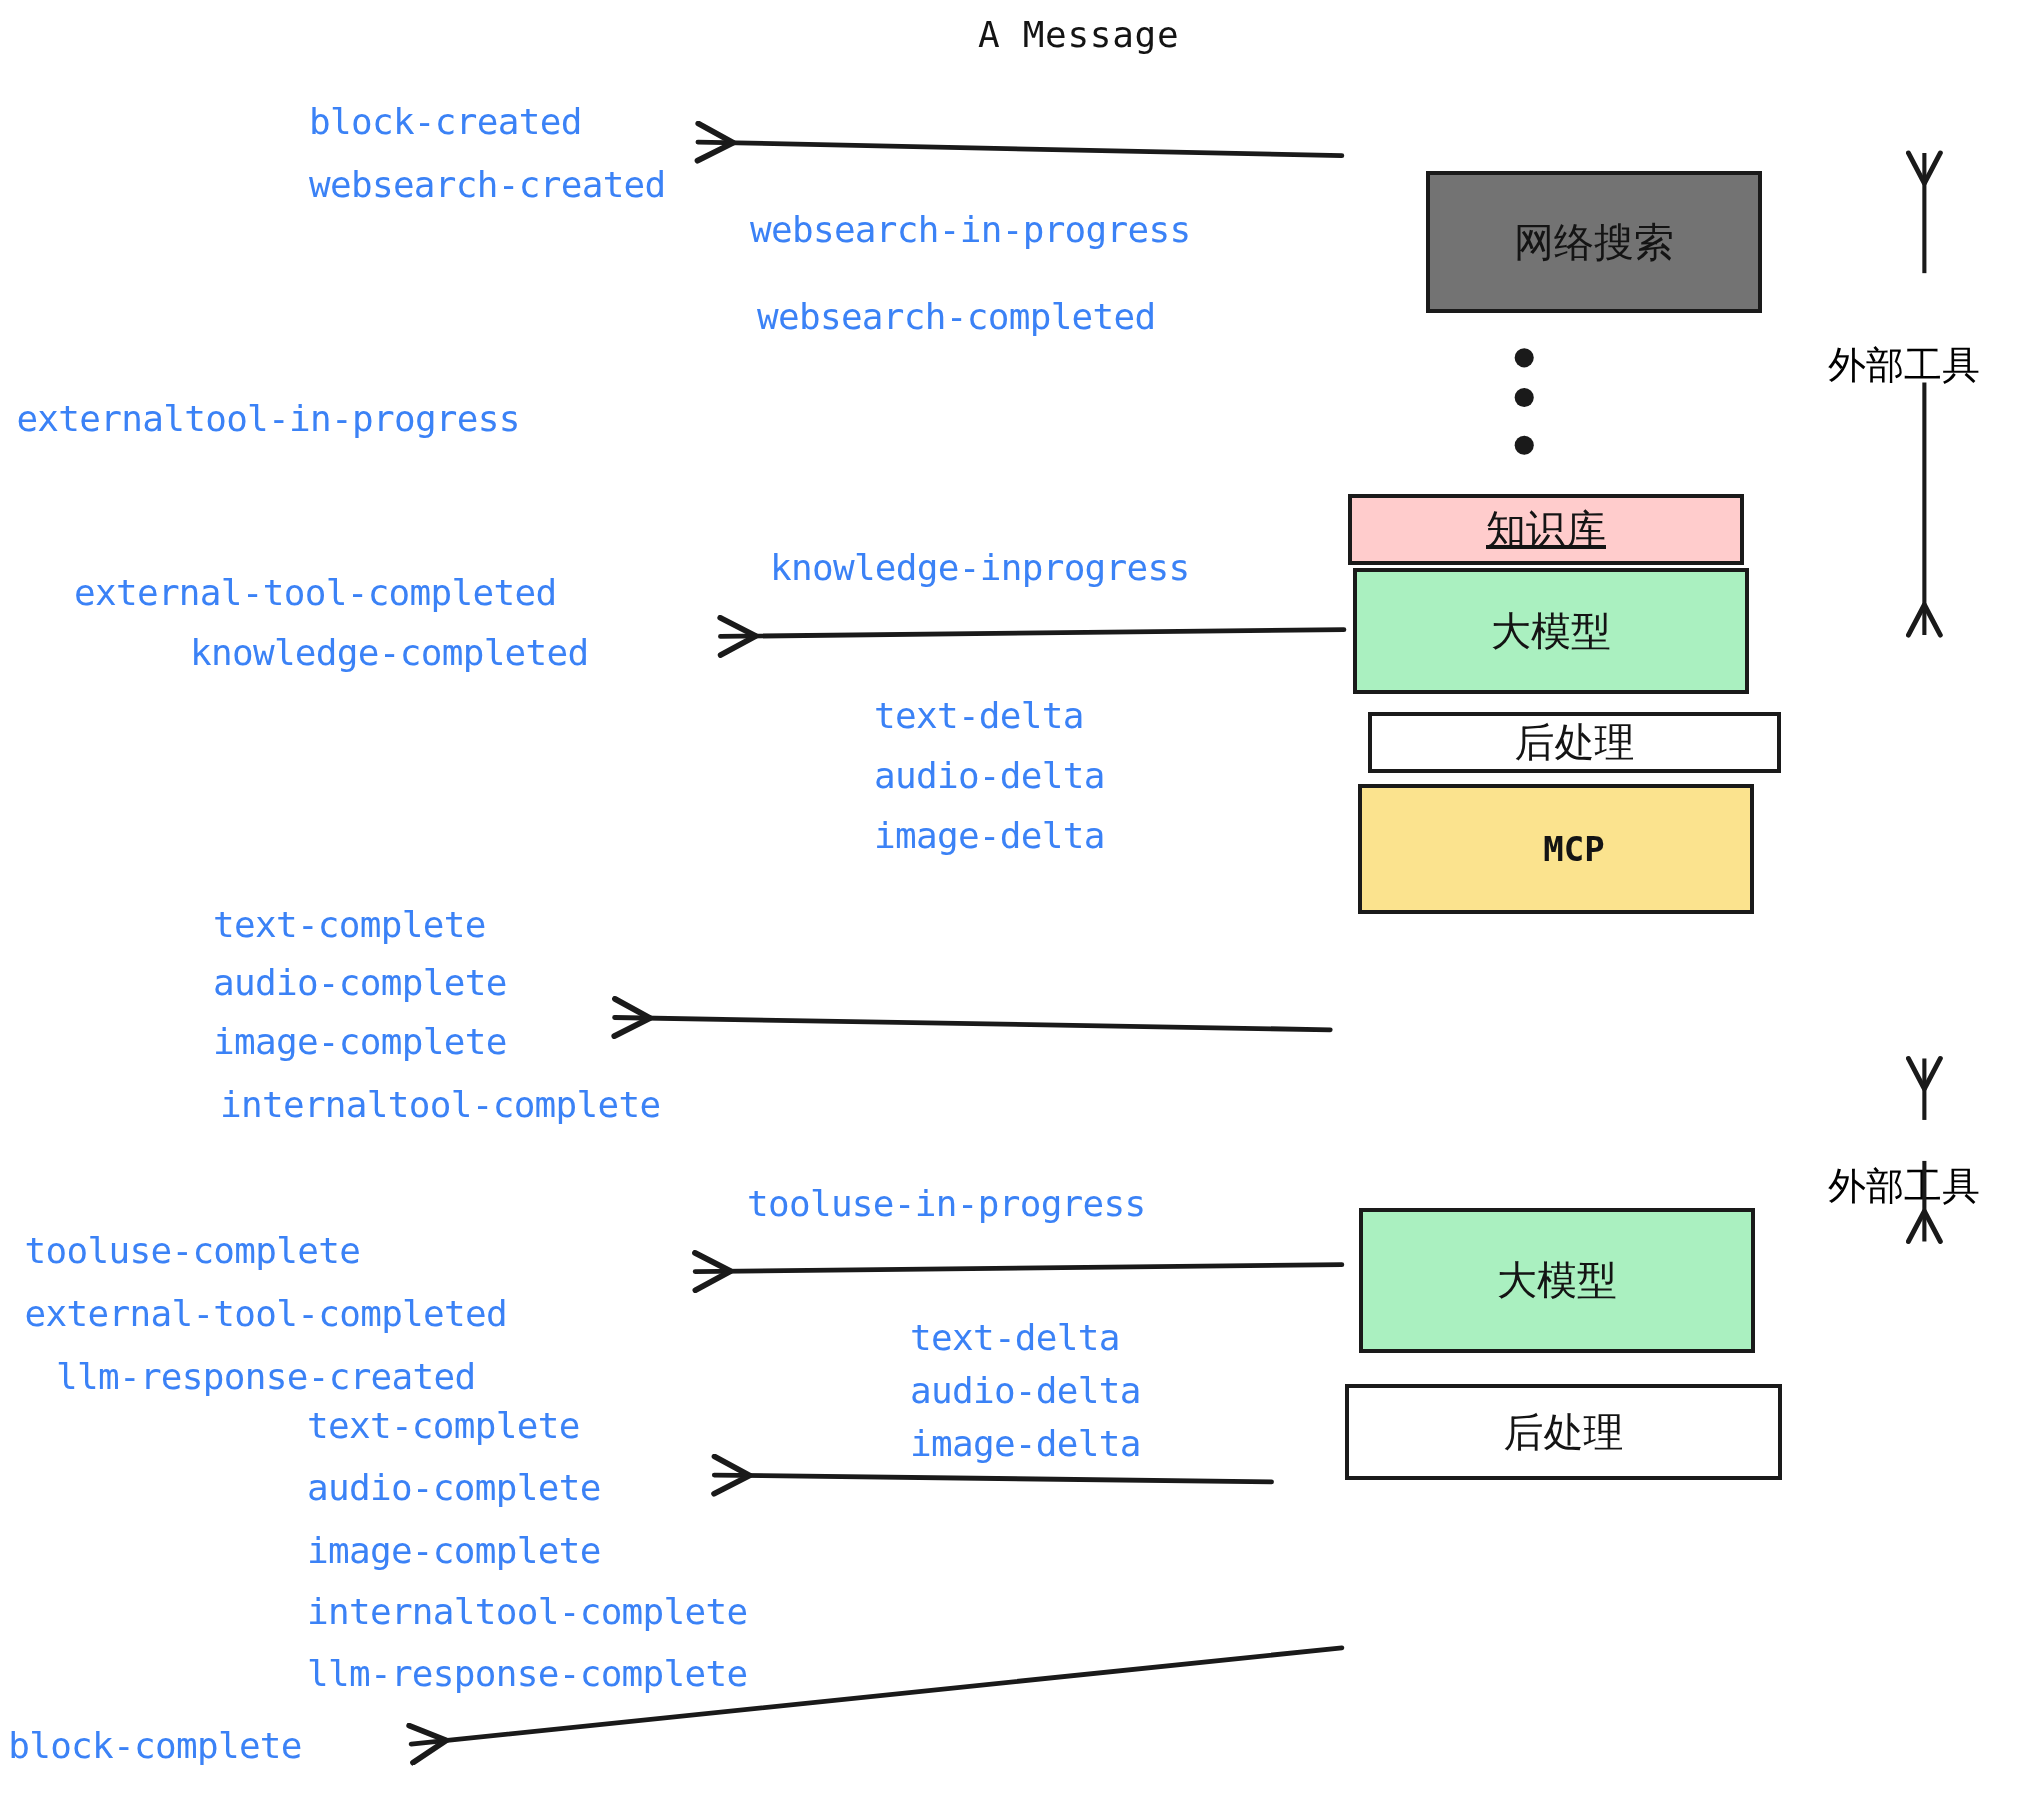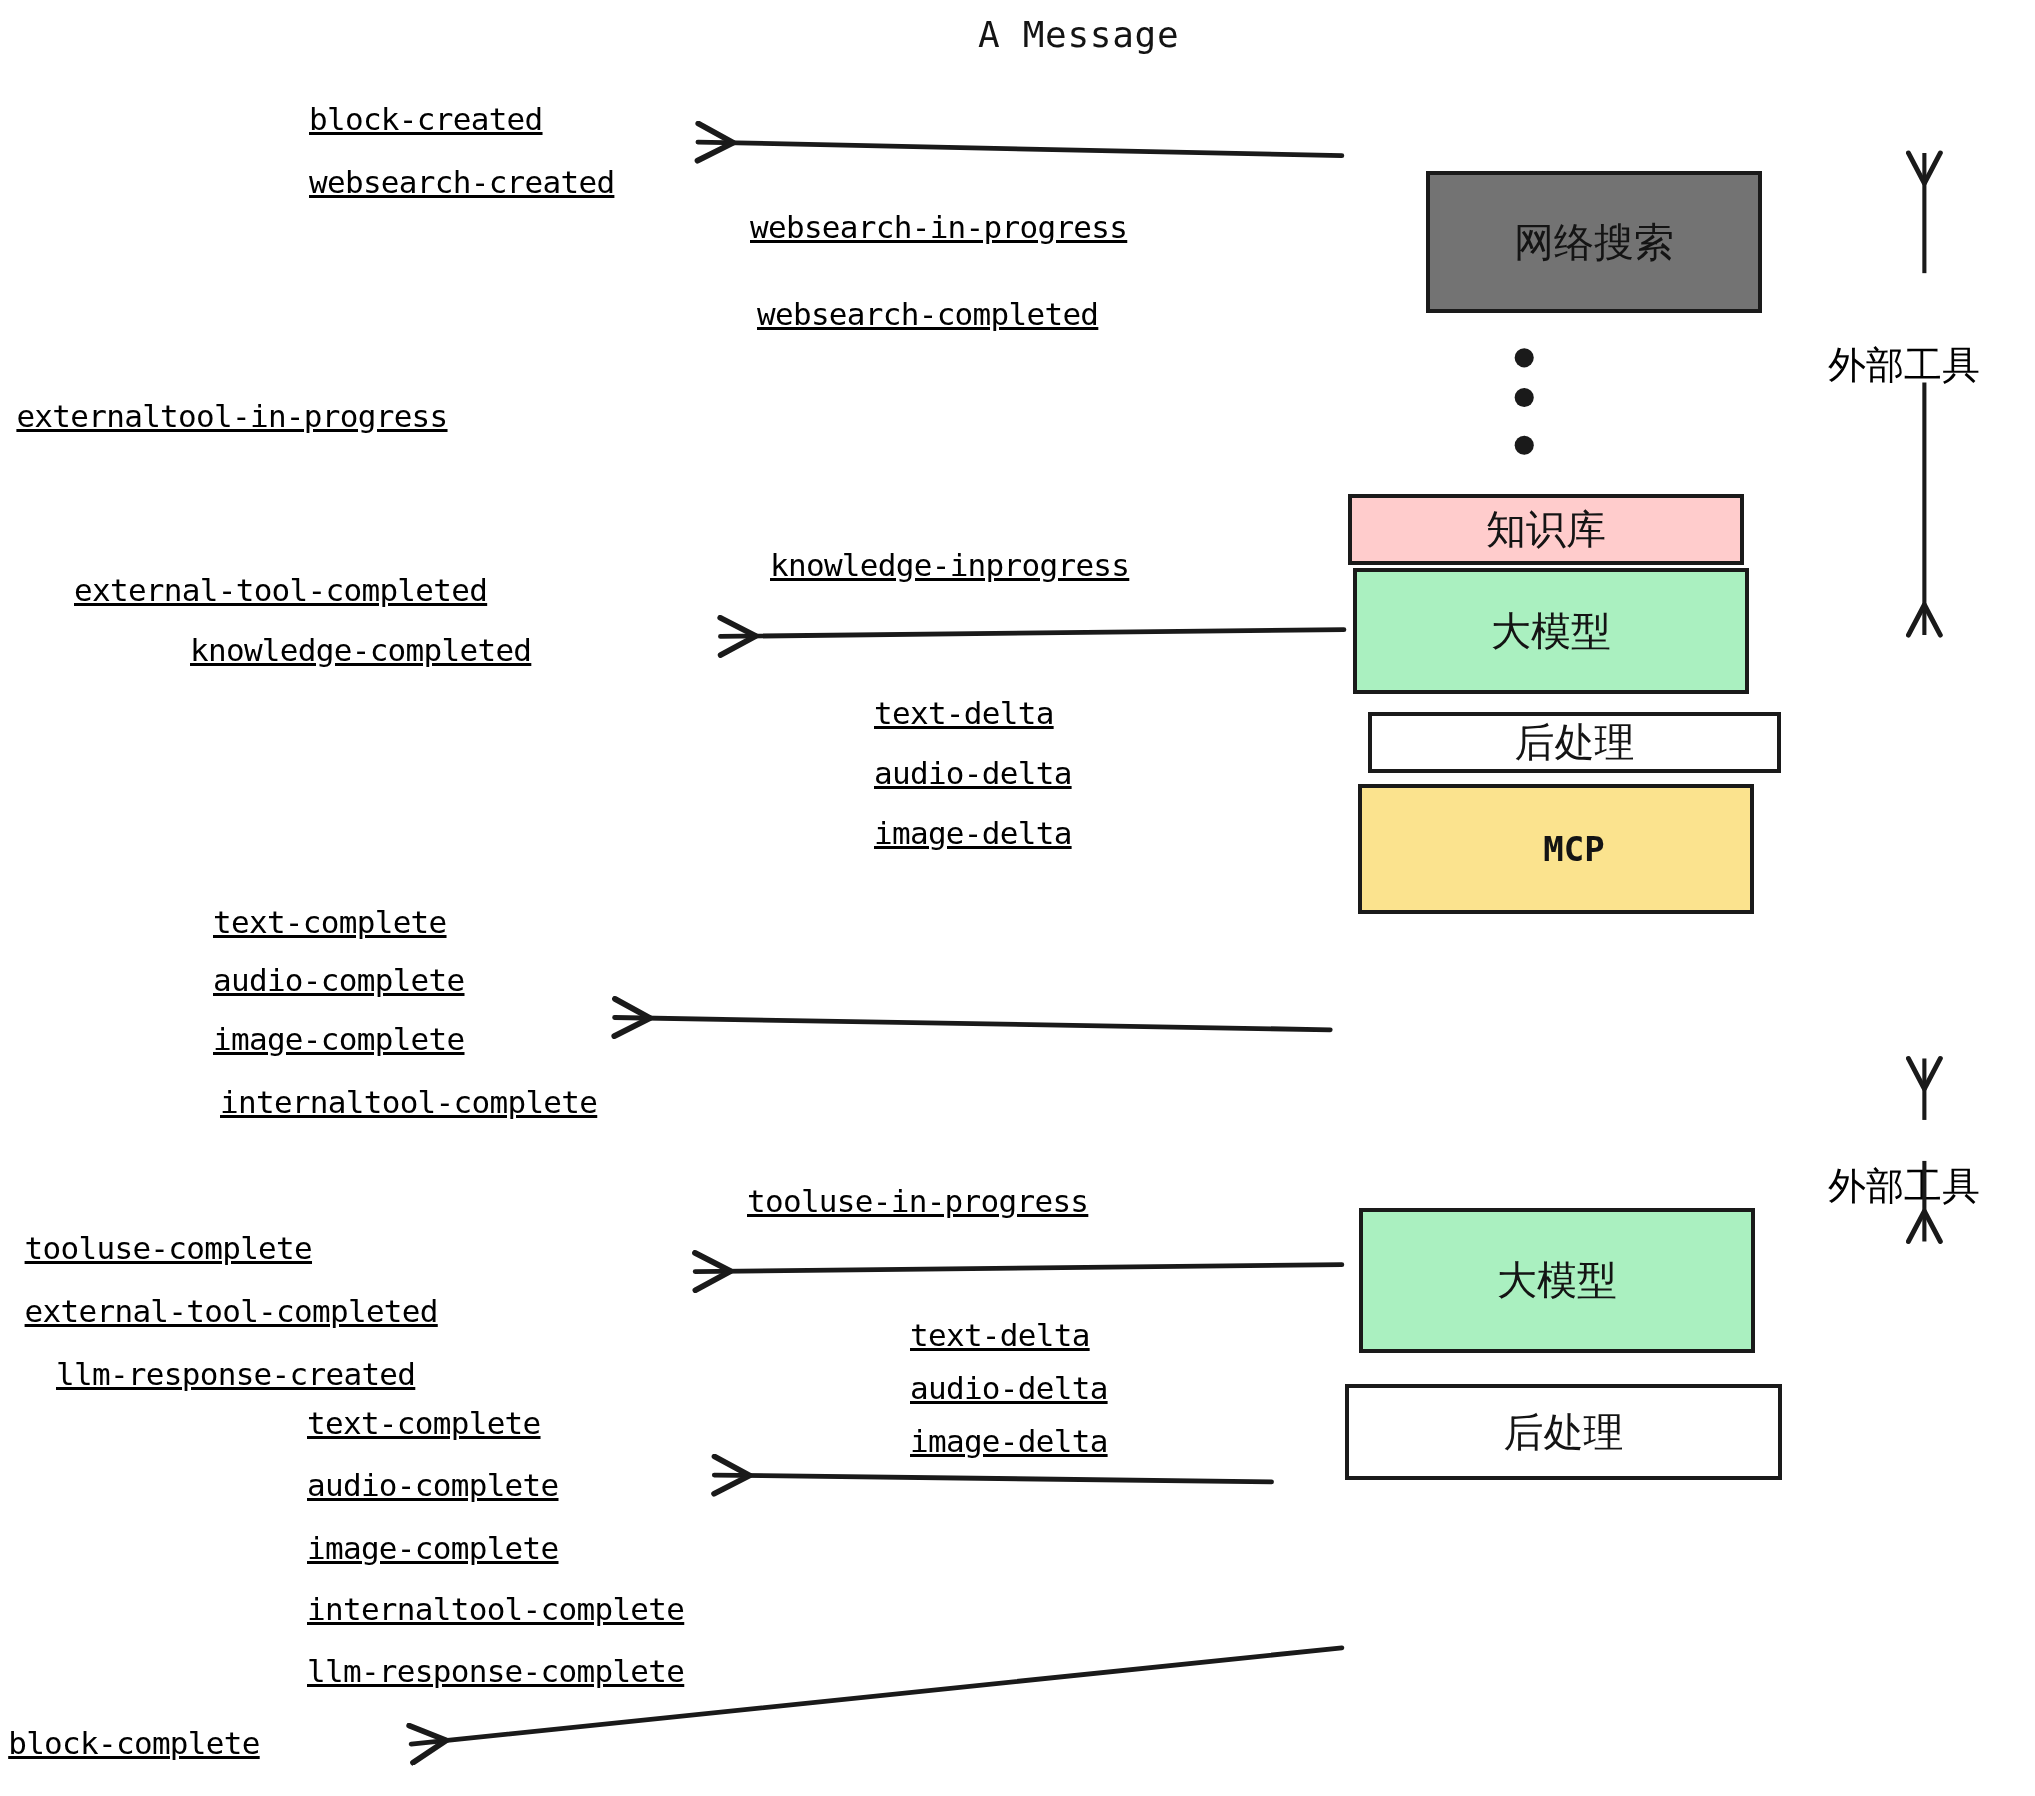--- a/index.html
+++ b/index.html
@@ -14,25 +14,24 @@
     background: #ffffff;
     overflow: hidden;
     font-family: "DejaVu Sans Mono", "Liberation Mono", monospace;
     color: #1a1a1a;
   }
   
   .evt {
     position: absolute;
     white-space: nowrap;
     font-family: "DejaVu Sans Mono", "Liberation Mono", monospace;
-    font-size: 31px;
+    font-size: 36px;
     line-height: 1;
     letter-spacing: -0.7px;
-    color: #000000;
-    text-decoration: underline;
+    color: #3b82f6;
   }
   .title {
     position: absolute;
     white-space: nowrap;
     font-family: "DejaVu Sans Mono", "Liberation Mono", monospace;
     font-size: 36px;
     letter-spacing: 0.7px;
     color: #141414;
   }
   
@@ -75,21 +74,21 @@
 <body>
 
 <div id="canvas">
 
   <div class="title" id="diagram-title" style="left: 978px; top: 13.7px;">A Message</div>
 
   <div id="boxes-layer">
       <div class="box" style="left: 1426px; top: 171px; width: 336px; height: 142px; background: #737373;">
         <span>网络搜索</span>
       </div>
-      <div class="box" style="left: 1348px; top: 494px; width: 396px; height: 71px; background: rgb(255, 204, 204);">
+      <div class="box" style="left: 1348px; top: 494px; width: 396px; height: 71px; background: rgb(255, 204, 204); text-decoration: underline;">
         <span>知识库</span>
       </div>
       <div class="box" style="left: 1353px; top: 568px; width: 396px; height: 126px; background: rgb(170, 240, 192);">
         <span>大模型</span>
       </div>
       <div class="box" style="left: 1368px; top: 712px; width: 413px; height: 61px; background: rgb(255, 255, 255);">
         <span>后处理</span>
       </div>
       <div class="box mcp-box" style="left: 1358px; top: 784px; width: 396px; height: 130px; background: rgb(251, 227, 142);">
         <span>MCP</span>

